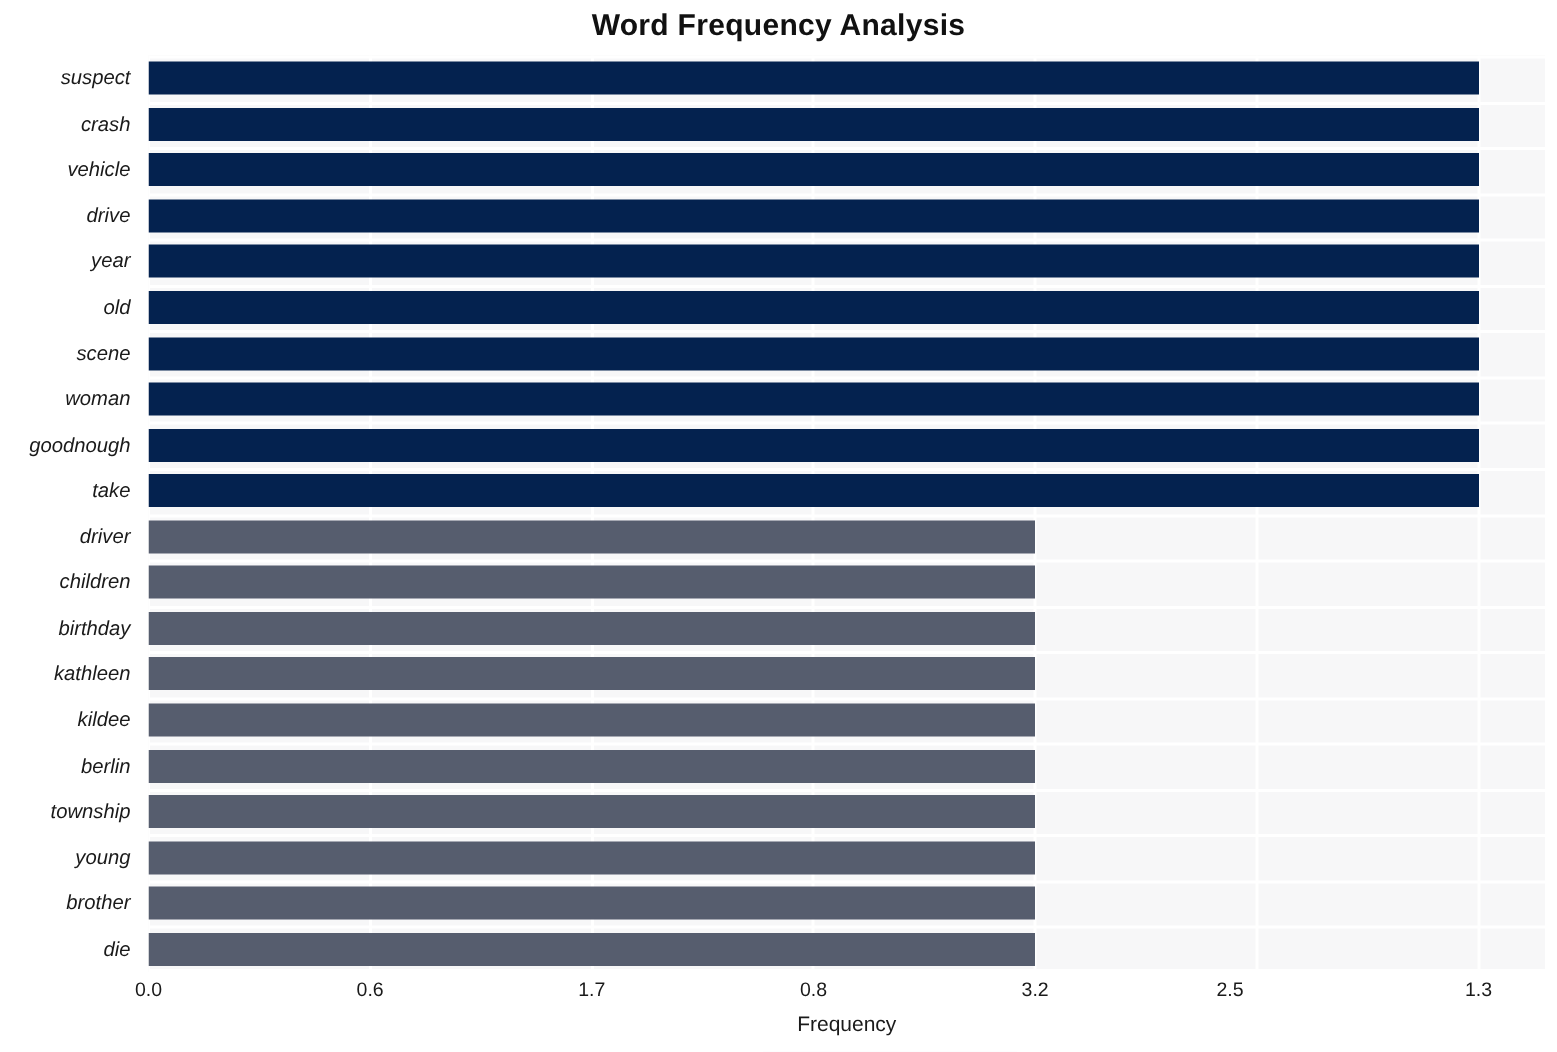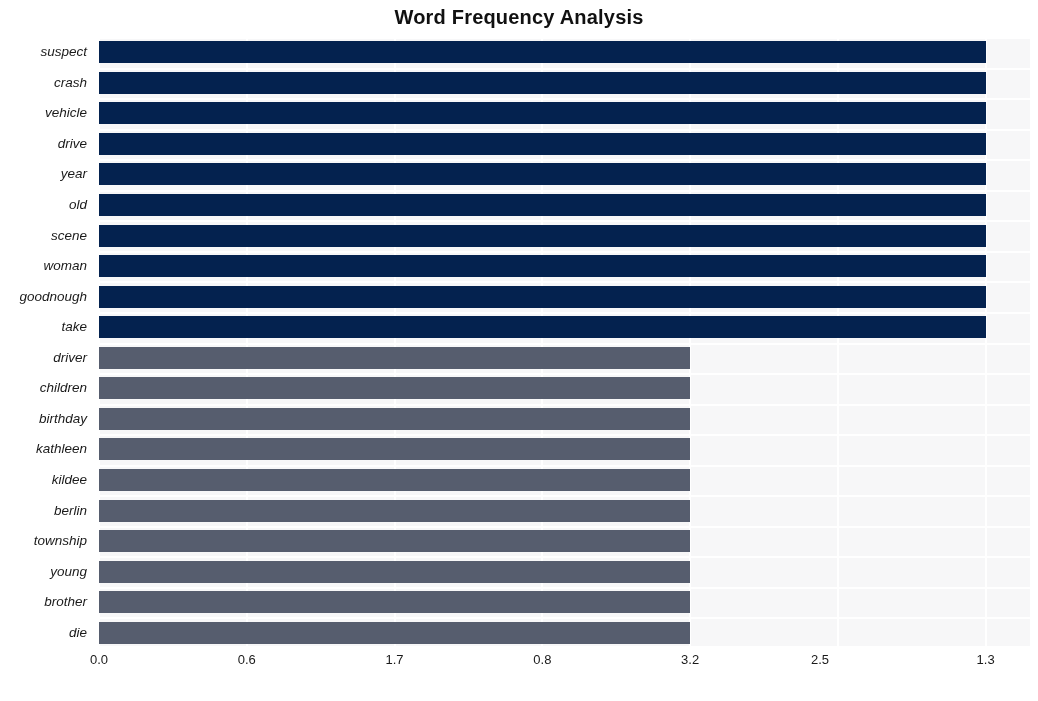--- a/index.html
+++ b/index.html
@@ -247,14 +247,15 @@
   <div id="xticks">
       <div class="xtick" style="left: 99px;">0.0</div>
       <div class="xtick" style="left: 246.778px;">0.6</div>
       <div class="xtick" style="left: 394.556px;">1.7</div>
       <div class="xtick" style="left: 542.333px;">0.8</div>
       <div class="xtick" style="left: 690.111px;">3.2</div>
       <div class="xtick" style="left: 820px;">2.5</div>
       <div class="xtick" style="left: 985.667px;">1.3</div>
     </div>
 
+  <div id="xaxis-title">Frequency</div>
 
 </div>
 
 </body></html>

